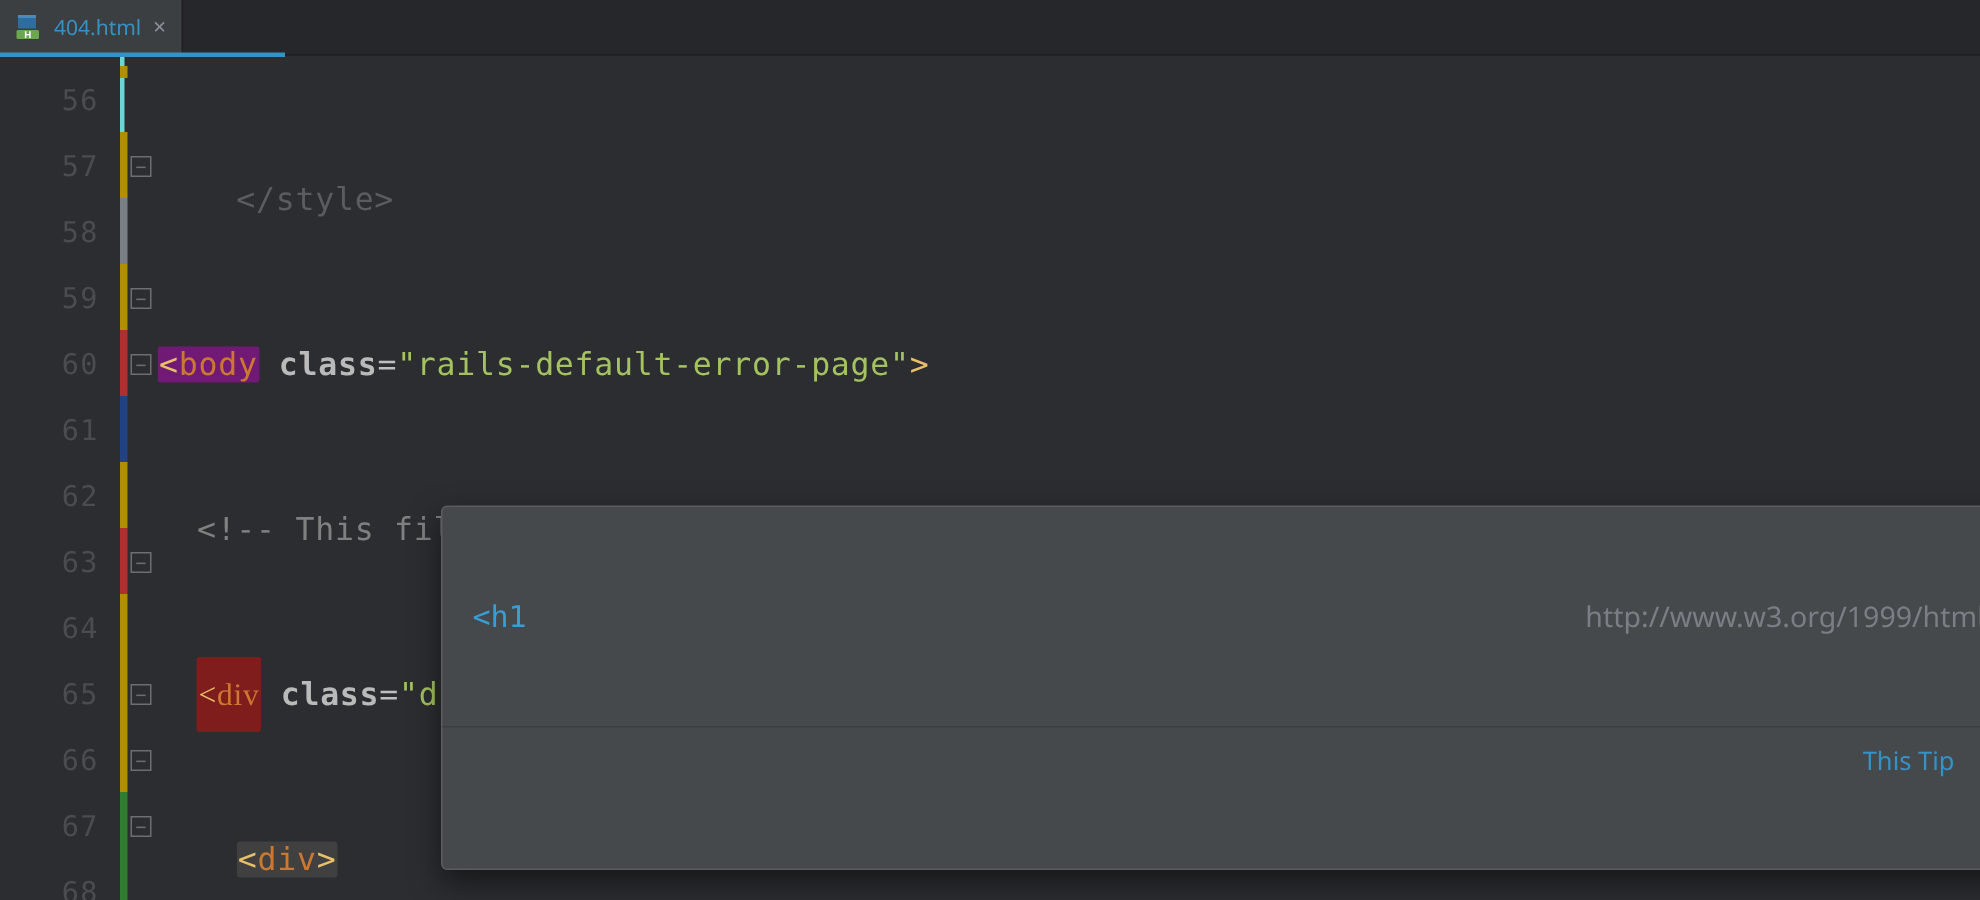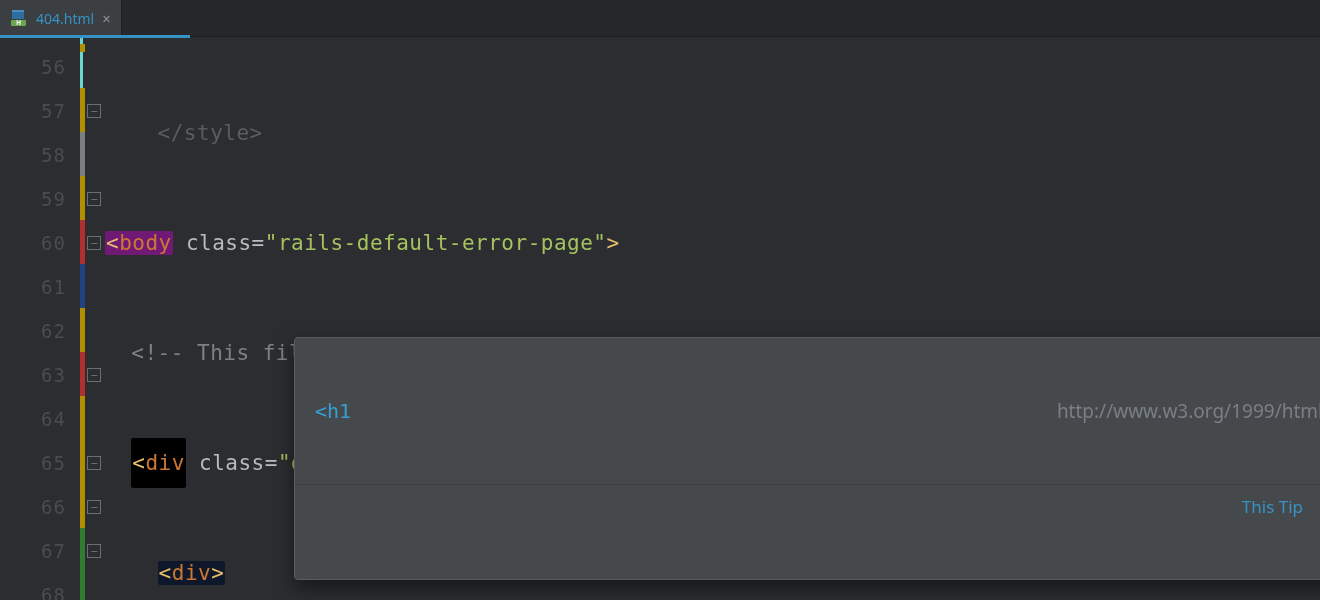--- a/index.html
+++ b/index.html
@@ -32,27 +32,27 @@
   .foldcol{width:22px;background:var(--bg);border-left:3px solid #6ed4d4;padding-top:8px;}
   .foldcol .fc{height:44px;display:flex;align-items:center;justify-content:center;}
   .foldglyph{width:12px;height:12px;border:1px solid var(--fold);display:flex;align-items:center;justify-content:center;position:relative;}
   .foldglyph::after{content:"−";color:var(--fold);font-size:12px;line-height:10px;}
   .stripe{position:absolute;left:80px;top:36px;width:6px;bottom:0;}
   .stripe span{position:absolute;left:0;width:5px;}
   .code{flex:1;padding-top:8px;position:relative;white-space:pre;overflow:hidden;}
   .line{height:44px;line-height:44px;font-size:21px;letter-spacing:0.5px;}
   .t-br{color:var(--tag);}
   .t-kw{color:var(--keyword);}
-  .t-attr{color:var(--attr-name);}
+  .t-attr{color:var(--attr-name);font-weight:bold;}
   .t-eq{color:var(--text);}
   .t-str{color:var(--string);}
   .t-com{color:var(--comment);}
   .hl-body{background:#701a75;border-radius:2px;padding:0 1px;}
-  .hl-div{background:#000000;border-radius:2px;padding:13px 1px;}
-  .hl-div2{background:#0f172a;border-radius:2px;padding:0 1px;}
+  .hl-div{background:#7f1d1d;border-radius:2px;padding:13px 1px;font-family:Liberation Serif, serif;}
+  .hl-div2{background:#404040;border-radius:2px;padding:0 1px;}
   @keyframes blink{50%{opacity:0;}}
   .popup{position:absolute;left:189px;top:300px;width:1050px;background:#46494c;border:1px solid #5a5d60;border-radius:4px;box-shadow:0 8px 20px rgba(0,0,0,0.5);z-index:20;font-family:system-ui,-apple-system,sans-serif;}
   .popup .row{height:42px;display:flex;align-items:center;padding:0 14px 0 20px;}
   .popup .row.sel{background:transparent;}
   .popup .sug{color:#389fd6;font-family:"Menlo","Consolas",monospace;font-size:20px;}
   .popup .ns{color:#7a7e85;font-size:19px;margin-left:auto;}
   .popup .trail{display:inline-block;width:8px;}
   .popup .hint{height:42px;display:flex;align-items:center;padding:0 14px 0 20px;border-top:1px solid #3c3f41;color:#9b9ea3;font-size:17px;}
   .popup .next{color:#3592c4;margin-left:auto;margin-right:12px;cursor:pointer;}
   .popup .kebab{color:#9b9ea3;cursor:pointer;font-size:18px;letter-spacing:-2px;}

